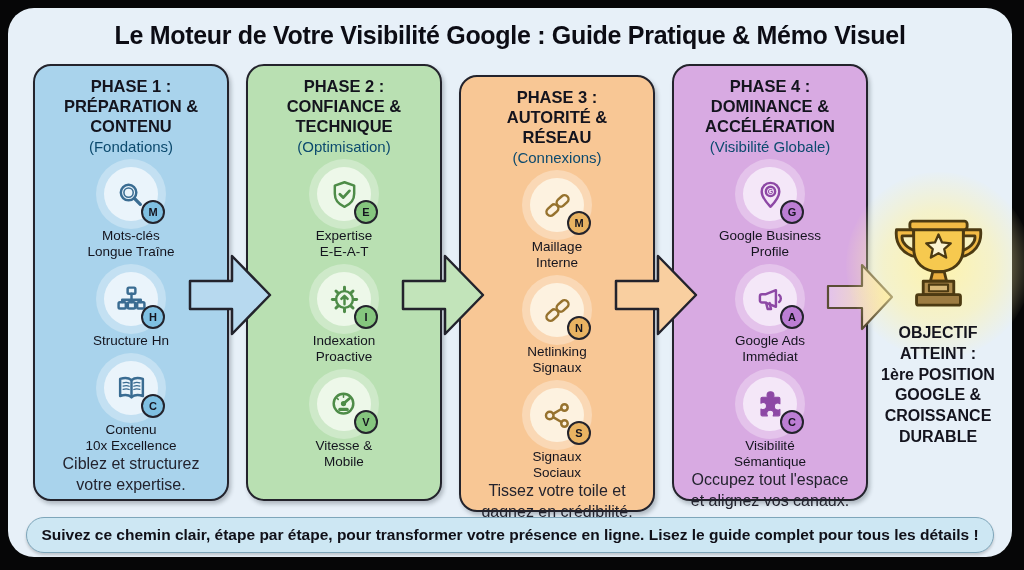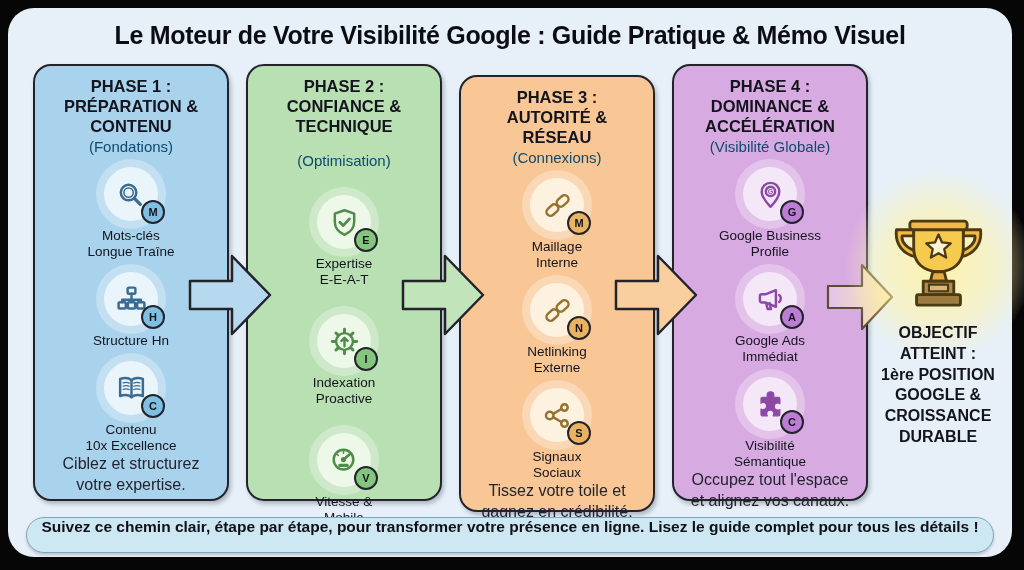--- a/index.html
+++ b/index.html
@@ -19,21 +19,21 @@
   }
   .pre{white-space:pre-line;}
   .col{
     position:absolute;top:56px;width:196px;height:437px;
     border:2.5px solid #23232c;border-radius:18px;box-sizing:border-box;
     display:flex;flex-direction:column;align-items:center;text-align:center;
     padding:11px 8px 8px 8px;
     box-shadow:2px 3px 4px rgba(25,35,45,0.28);
   }
   .p0{left:25px;background:#a9d3ec;--circ:#eaf4fb;--ink:#3a6c92;--badge:#7fc0e2;}
-  .p1{left:238px;background:#b9e0b2;gap:14px;--circ:#edf8e9;--ink:#4e8c48;--badge:#85c67e;}
+  .p1{left:238px;background:#b9e0b2;--circ:#edf8e9;--ink:#4e8c48;--badge:#85c67e;}
   .p2{left:451px;background:#f8c795;margin-top:11px;--circ:#fdf2e0;--ink:#96722e;--badge:#e9b362;}
   .p3{left:664px;background:#d8aae2;--circ:#f4e7f8;--ink:#8d48a5;--badge:#bc7ed4;}
   .col-head{font-size:16.5px;font-weight:700;line-height:1.2;color:#14141e;}
   .col-sub{font-size:15px;color:#0c4a6e;margin-top:2px;}
   .item{margin-top:9px;display:flex;flex-direction:column;align-items:center;}
   .circ{
     position:relative;width:54px;height:54px;border-radius:50%;
     background:var(--circ);color:var(--ink);
     display:flex;align-items:center;justify-content:center;
     box-shadow:0 0 0 8px rgba(255,255,255,0.30);
@@ -53,21 +53,21 @@
   .goal{position:absolute;left:852px;top:192px;width:156px;text-align:center;}
   .glow{
     position:absolute;left:-14px;top:-28px;width:186px;height:186px;border-radius:50%;
     background:radial-gradient(circle, rgba(255,243,168,0.95) 0%, rgba(255,243,168,0.55) 42%, rgba(231,240,248,0) 72%);
   }
   .goal svg{position:relative;display:block;margin:14px auto 0 auto;}
   .goal-label{position:relative;margin-top:5px;font-size:16px;font-weight:700;line-height:1.3;}
   .banner{
     position:absolute;left:18px;top:509px;width:968px;height:36px;
     background:#cde7f3;border:1.5px solid #7ea6ba;border-radius:19px;box-sizing:border-box;
-    display:flex;justify-content:center;
+    display:flex;align-items:center;justify-content:center;
     box-shadow:0 2px 3px rgba(0,0,0,0.18);
   }
   .banner-text{font-size:15.5px;font-weight:600;color:#101018;}
 </style>
 </head>
 <body>
 
 <div class="card">
 
   <div class="main-title">Le Moteur de Votre Visibilité Google : Guide Pratique &amp; Mémo Visuel</div>
@@ -193,21 +193,21 @@
       <div class="circ">
         <svg width="31" height="31" viewBox="0 0 24 24">
           <g transform="rotate(-42 12 12)">
             <rect x="1.6" y="8.9" width="10.2" height="6.2" rx="3.1"></rect>
             <rect x="12.2" y="8.9" width="10.2" height="6.2" rx="3.1"></rect>
           </g>
         </svg>
         <div class="badge">N</div>
       </div>
       <div class="item-label pre">Netlinking
-Externe</div>
+Signaux</div>
     </div>
     <div class="item">
       <div class="circ">
         <svg width="31" height="31" viewBox="0 0 24 24">
           <circle cx="6" cy="12" r="2.9"></circle>
           <circle cx="17.4" cy="5.8" r="2.5"></circle>
           <circle cx="17.4" cy="18.2" r="2.5"></circle>
           <path d="M8.6 10.7 L15 7 M8.6 13.3 L15 17"></path>
         </svg>
         <div class="badge">S</div>

